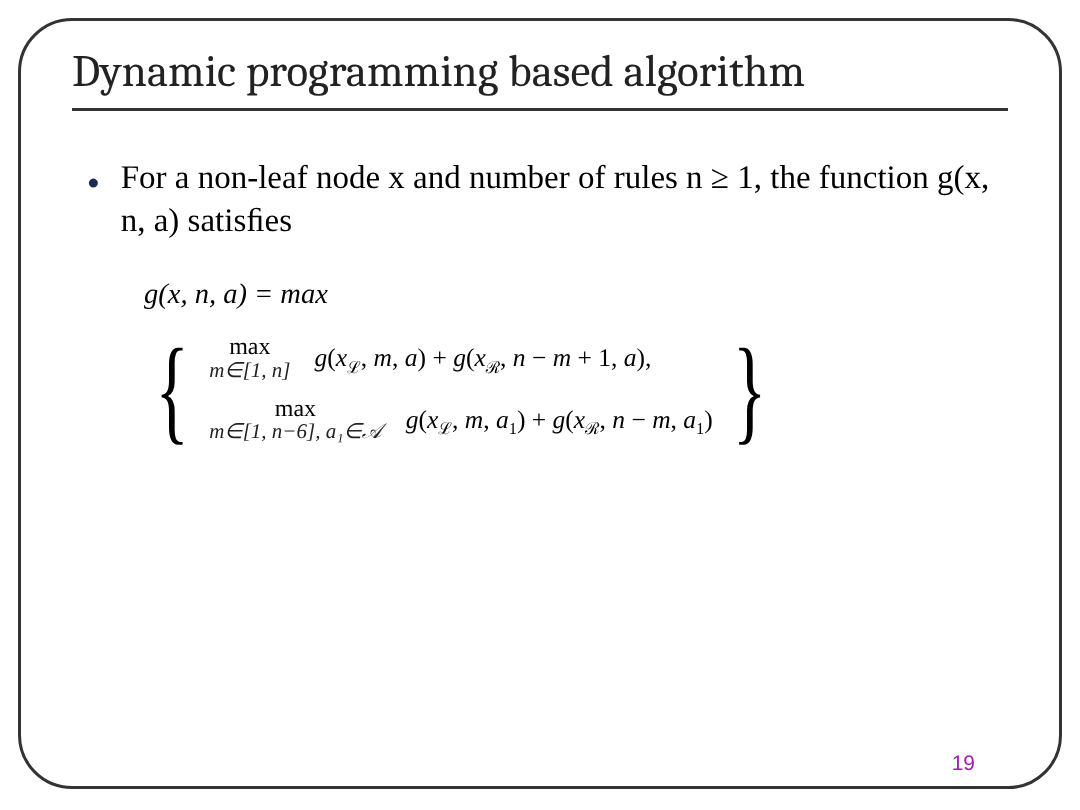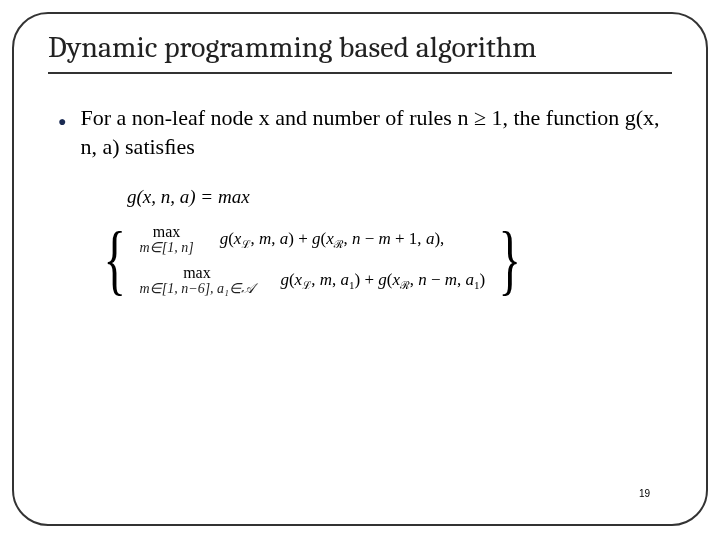--- a/index.html
+++ b/index.html
@@ -65,21 +65,20 @@
   .math-block {
     position: absolute;
     left: 96px;
     top: 186px;
     right: 60px;
     font-family: Georgia, "Times New Roman", serif;
     color: #000;
   }
   .eq-head {
     font-size: 19px;
-    margin-left: 31px;
   }
   .brace-row {
     display: flex;
     align-items: center;
     margin-top: 14px;
     font-size: 17px;
   }
   .brace {
     font-size: 78px;
     line-height: 0.9;
@@ -93,21 +92,21 @@
   .brace-right { margin-left: 2px; }
   .brace-content {
     display: flex;
     flex-direction: column;
     gap: 10px;
     padding: 2px 4px;
   }
   .case {
     display: flex;
     align-items: center;
-    gap: 26px;
+    gap: 16px;
   }
   .stack {
     display: inline-flex;
     flex-direction: column;
     align-items: center;
     line-height: 1.05;
   }
   .stack .top { font-size: 16px; }
   .stack .bot {
     font-size: 14px;
@@ -131,24 +130,24 @@
     bottom: 20px;
     text-align: center;
     font-family: Arial, Helvetica, sans-serif;
     font-size: 13px;
     color: #000;
     line-height: 1.25;
   }
   .page-number {
     position: absolute;
     right: 70px;
-    bottom: 41px;
+    bottom: 24px;
     font-family: Arial, Helvetica, sans-serif;
-    font-size: 10px;
-    color: #000000;
+    font-size: 14px;
+    color: #a21caf;
   }
 </style>
 </head>
 <body>
 
 <div class="slide">
   <div class="frame"></div>
 
   <div class="title-wrap">
     <div class="title">Dynamic programming based algorithm</div>

